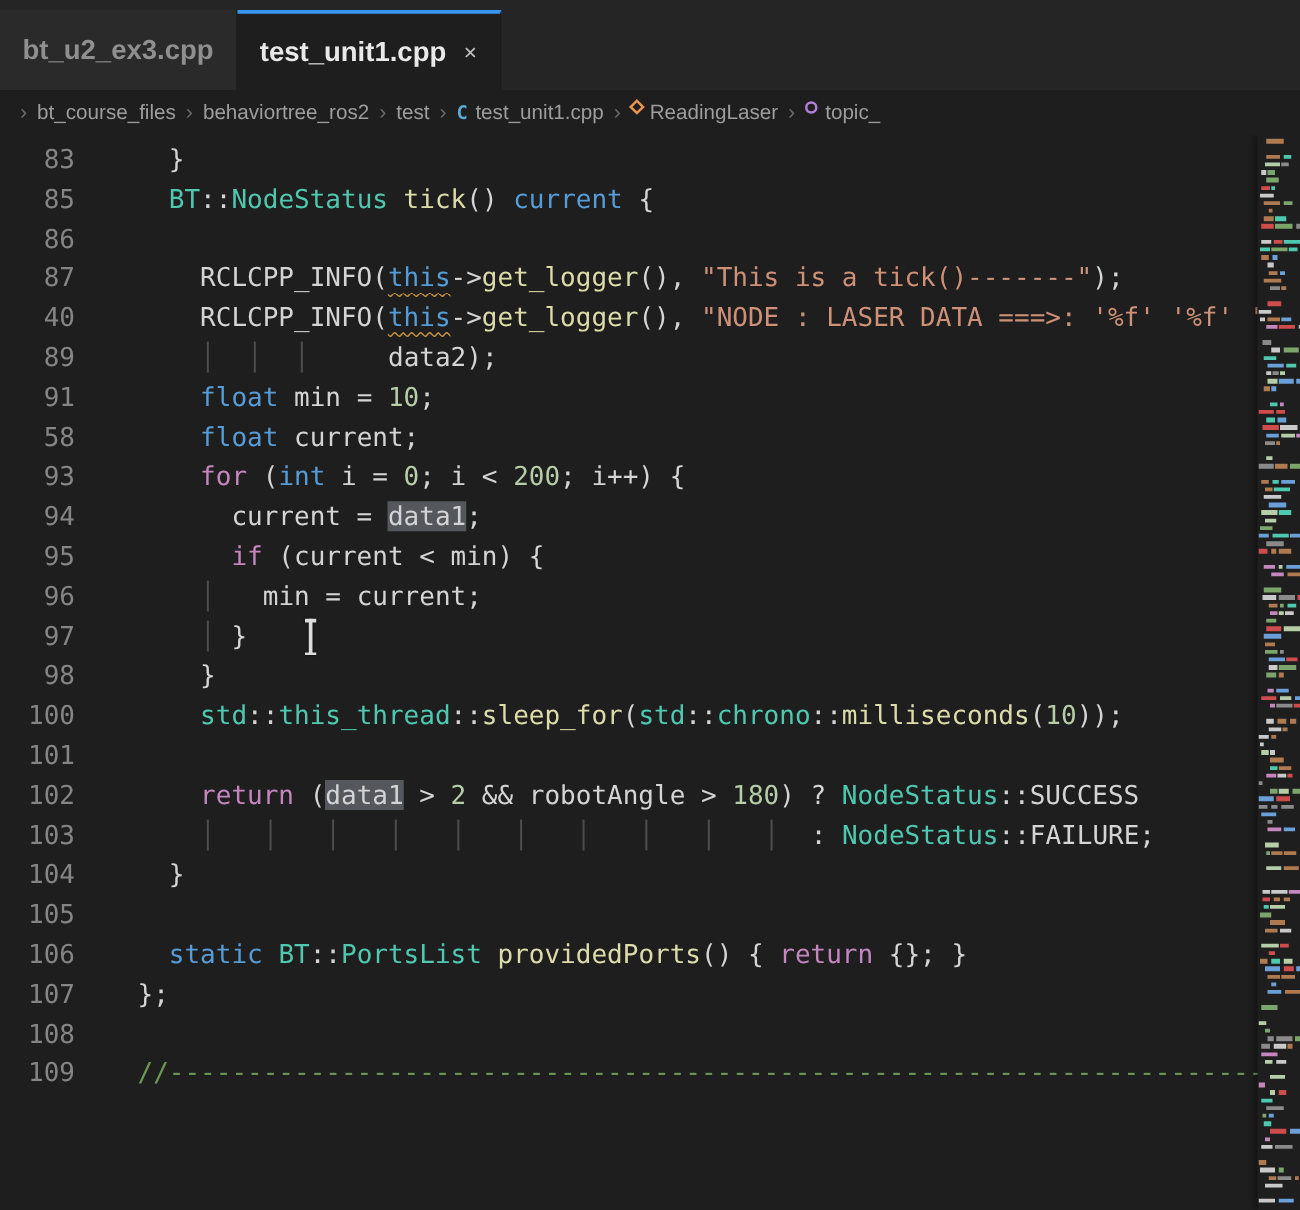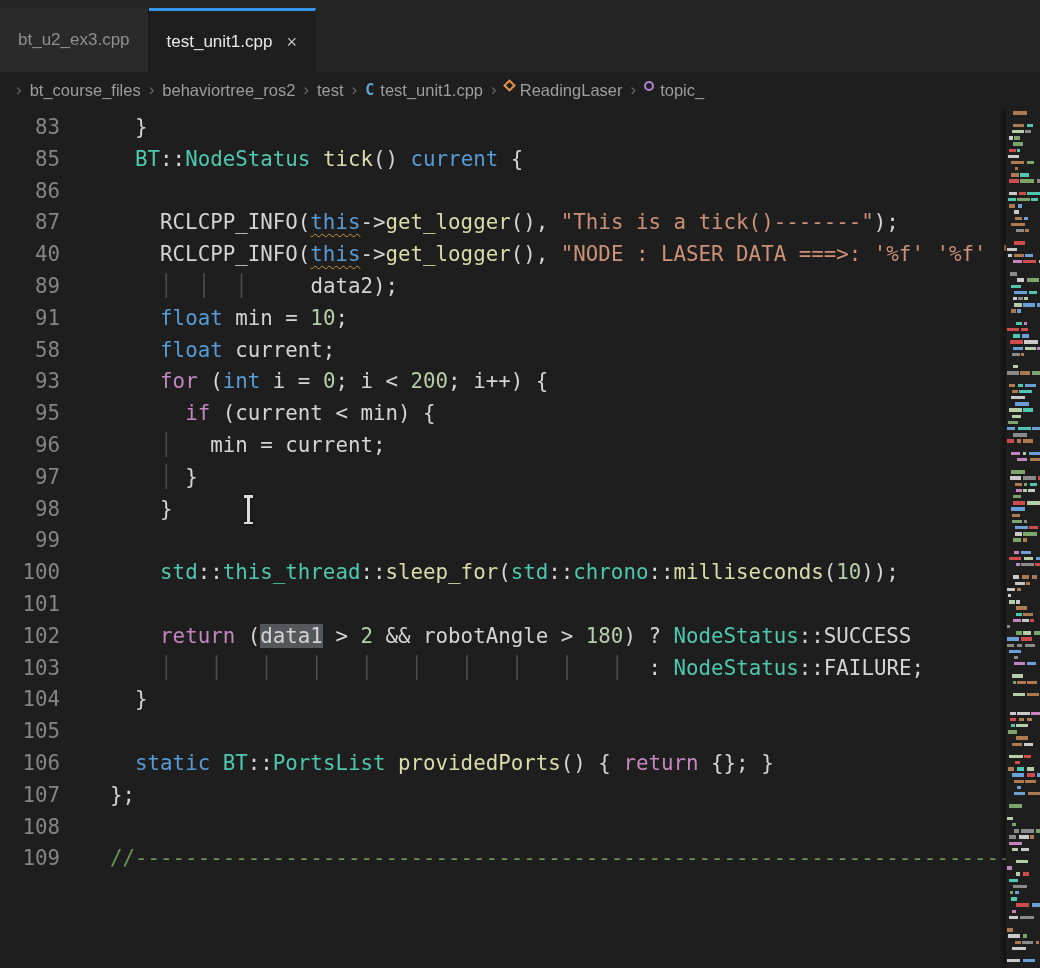--- a/index.html
+++ b/index.html
@@ -3,21 +3,21 @@
 <meta charset="utf-8">
 <style>
   * { margin:0; padding:0; box-sizing:border-box; }
   html,body { width:1040px; height:968px; overflow:hidden; background:#1e1e1e;
               font-family:"Liberation Sans", sans-serif; }
 
   
   .tabbar { height:72px; background:#252526; display:flex; align-items:flex-end; }
   .tab { height:64px; display:flex; align-items:center; padding:0 18px;
          background:#2a2a2a; border-right:1px solid #1b1b1b; cursor:pointer; }
-  .tab-label { font-size:17px; color:#8f8f8f; white-space:nowrap; }
+  .tab-label { font-size:22px; color:#8f8f8f; white-space:nowrap;font-weight:bold; }
   .tab.active { background:#1e1e1e; border-top:3px solid #3696f0; }
   .tab.active .tab-label { color:#e9e9e9; }
   .tab-close { margin-left:14px; color:#c0c0c0; font-size:18px; line-height:1; }
 
   
   .breadcrumbbar { height:36px; background:#1e1e1e; display:flex; align-items:center;
                    padding-left:8px; overflow:hidden; }
   .bc { display:flex; align-items:center; white-space:nowrap; }
   .bc-sep { color:#6b6b6b; margin:0 8px; font-size:17px; }
   .bc-item { display:flex; gap:6px; color:#9d9d9d;
@@ -114,25 +114,25 @@
   <div class="lines">
       <div class="cl"><span class="ln">83</span><span class="ct"><span class="tk-pln">  }</span></span></div>
       <div class="cl"><span class="ln">85</span><span class="ct"><span class="tk-pln">  </span><span class="tk-typ">BT</span><span class="tk-pln">::</span><span class="tk-typ">NodeStatus</span><span class="tk-pln"> </span><span class="tk-fn">tick</span><span class="tk-pln">() </span><span class="tk-kw">current</span><span class="tk-pln"> {</span></span></div>
       <div class="cl"><span class="ln">86</span><span class="ct"></span></div>
       <div class="cl"><span class="ln">87</span><span class="ct"><span class="tk-pln">    RCLCPP_INFO(</span><span class="tk-this">this</span><span class="tk-pln">-&gt;</span><span class="tk-fn">get_logger</span><span class="tk-pln">(), </span><span class="tk-str">"This is a tick()-------"</span><span class="tk-pln">);</span></span></div>
       <div class="cl"><span class="ln">40</span><span class="ct"><span class="tk-pln">    RCLCPP_INFO(</span><span class="tk-this">this</span><span class="tk-pln">-&gt;</span><span class="tk-fn">get_logger</span><span class="tk-pln">(), </span><span class="tk-str">"NODE : LASER DATA ===&gt;: '%f' '%f' '%f'"</span></span></div>
       <div class="cl"><span class="ln">89</span><span class="ct"><span class="tk-pln">    </span><span class="tk-gd">│</span><span class="tk-pln">  </span><span class="tk-gd">│</span><span class="tk-pln">  </span><span class="tk-gd">│</span><span class="tk-pln">     data2);</span></span></div>
       <div class="cl"><span class="ln">91</span><span class="ct"><span class="tk-pln">    </span><span class="tk-kw">float</span><span class="tk-pln"> min = </span><span class="tk-num">10</span><span class="tk-pln">;</span></span></div>
       <div class="cl"><span class="ln">58</span><span class="ct"><span class="tk-pln">    </span><span class="tk-kw">float</span><span class="tk-pln"> current;</span></span></div>
       <div class="cl"><span class="ln">93</span><span class="ct"><span class="tk-pln">    </span><span class="tk-ctl">for</span><span class="tk-pln"> (</span><span class="tk-kw">int</span><span class="tk-pln"> i = </span><span class="tk-num">0</span><span class="tk-pln">; i &lt; </span><span class="tk-num">200</span><span class="tk-pln">; i++) {</span></span></div>
+      <div class="cl"><span class="ln">94</span><span class="ct"><span class="tk-pln">      current = </span><span class="tk-hl">data1</span><span class="tk-pln">;</span></span></div>
       <div class="cl"><span class="ln">95</span><span class="ct"><span class="tk-pln">      </span><span class="tk-ctl">if</span><span class="tk-pln"> (current &lt; min) {</span></span></div>
       <div class="cl"><span class="ln">96</span><span class="ct"><span class="tk-pln">    </span><span class="tk-gd">│</span><span class="tk-pln">   min = current;</span></span></div>
       <div class="cl"><span class="ln">97</span><span class="ct"><span class="tk-pln">    </span><span class="tk-gd">│</span><span class="tk-pln"> }</span></span></div>
       <div class="cl"><span class="ln">98</span><span class="ct"><span class="tk-pln">    }</span></span></div>
-      <div class="cl"><span class="ln">99</span><span class="ct"></span></div>
       <div class="cl"><span class="ln">100</span><span class="ct"><span class="tk-pln">    </span><span class="tk-typ">std</span><span class="tk-pln">::</span><span class="tk-typ">this_thread</span><span class="tk-pln">::</span><span class="tk-fn">sleep_for</span><span class="tk-pln">(</span><span class="tk-typ">std</span><span class="tk-pln">::</span><span class="tk-typ">chrono</span><span class="tk-pln">::</span><span class="tk-fn">milliseconds</span><span class="tk-pln">(</span><span class="tk-num">10</span><span class="tk-pln">));</span></span></div>
       <div class="cl"><span class="ln">101</span><span class="ct"></span></div>
       <div class="cl"><span class="ln">102</span><span class="ct"><span class="tk-pln">    </span><span class="tk-ctl">return</span><span class="tk-pln"> (</span><span class="tk-hl">data1</span><span class="tk-pln"> &gt; </span><span class="tk-num">2</span><span class="tk-pln"> &amp;&amp; robotAngle &gt; </span><span class="tk-num">180</span><span class="tk-pln">) ? </span><span class="tk-typ">NodeStatus</span><span class="tk-pln">::SUCCESS</span></span></div>
       <div class="cl"><span class="ln">103</span><span class="ct"><span class="tk-pln">    </span><span class="tk-gd">│</span><span class="tk-pln">   </span><span class="tk-gd">│</span><span class="tk-pln">   </span><span class="tk-gd">│</span><span class="tk-pln">   </span><span class="tk-gd">│</span><span class="tk-pln">   </span><span class="tk-gd">│</span><span class="tk-pln">   </span><span class="tk-gd">│</span><span class="tk-pln">   </span><span class="tk-gd">│</span><span class="tk-pln">   </span><span class="tk-gd">│</span><span class="tk-pln">   </span><span class="tk-gd">│</span><span class="tk-pln">   </span><span class="tk-gd">│</span><span class="tk-pln">  : </span><span class="tk-typ">NodeStatus</span><span class="tk-pln">::FAILURE;</span></span></div>
       <div class="cl"><span class="ln">104</span><span class="ct"><span class="tk-pln">  }</span></span></div>
       <div class="cl"><span class="ln">105</span><span class="ct"></span></div>
       <div class="cl"><span class="ln">106</span><span class="ct"><span class="tk-pln">  </span><span class="tk-kw">static</span><span class="tk-pln"> </span><span class="tk-typ">BT</span><span class="tk-pln">::</span><span class="tk-typ">PortsList</span><span class="tk-pln"> </span><span class="tk-fn">providedPorts</span><span class="tk-pln">() { </span><span class="tk-ctl">return</span><span class="tk-pln"> {}; }</span></span></div>
       <div class="cl"><span class="ln">107</span><span class="ct"><span class="tk-pln">};</span></span></div>
       <div class="cl"><span class="ln">108</span><span class="ct"></span></div>
       <div class="cl"><span class="ln">109</span><span class="ct"><span class="tk-cmt">//---------------------------------------------------------------------------</span></span></div>

